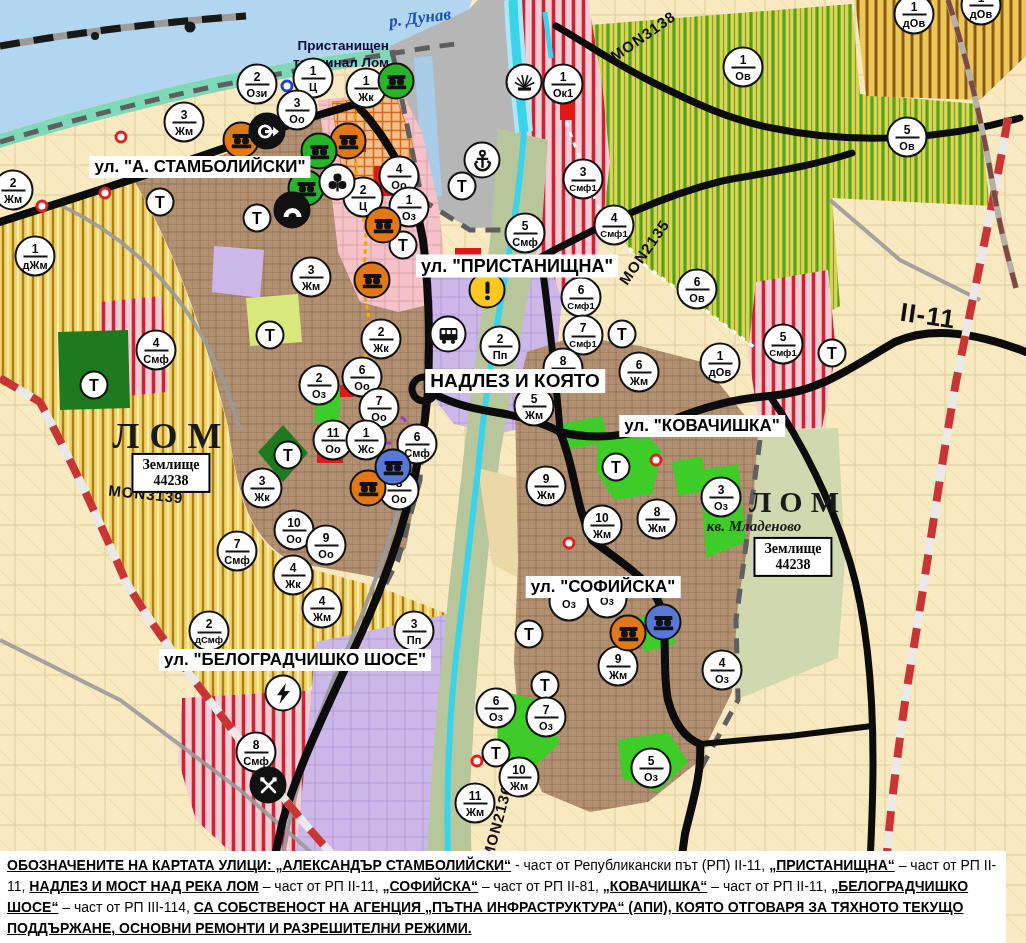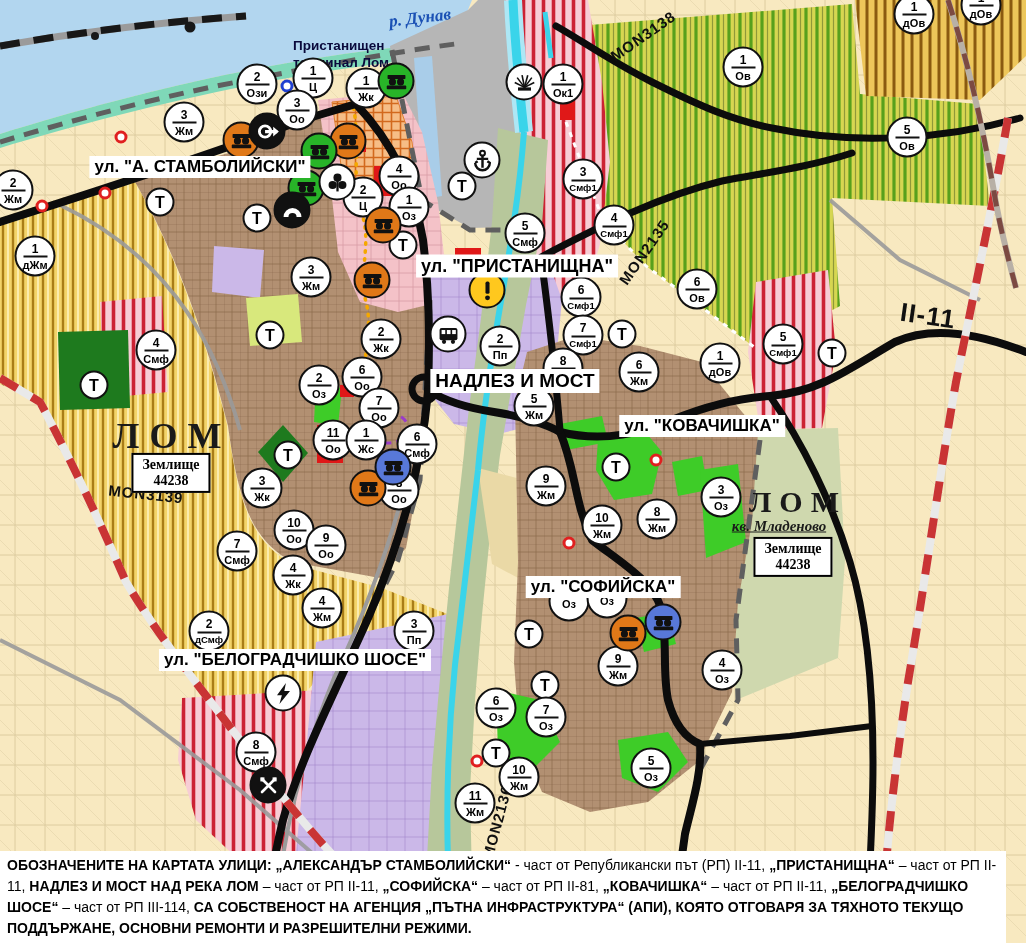--- a/index.html
+++ b/index.html
@@ -10,21 +10,21 @@
   .city-label{position:absolute;font-family:"Liberation Serif",serif;font-weight:bold;color:#1a1a1a;
     transform:translate(-50%,-50%);z-index:20;white-space:nowrap;}
   .quarter-label{position:absolute;font-family:"Liberation Serif",serif;font-style:italic;font-weight:bold;
     font-size:15px;color:#1a1a1a;transform:translate(-50%,-50%);z-index:20;white-space:nowrap;}
   .land-box{position:absolute;background:#fff;border:2px solid #000;font-family:"Liberation Serif",serif;
     font-weight:bold;font-size:14px;line-height:1.15;text-align:center;padding:2px 9px;
     transform:translate(-50%,-50%);z-index:25;white-space:nowrap;}
   .road-label{position:absolute;font-weight:bold;color:#101010;z-index:18;white-space:nowrap;letter-spacing:1px;}
   .water-label{position:absolute;font-family:"Liberation Serif",serif;font-style:italic;font-weight:bold;
     font-size:17px;color:#1a50b4;z-index:15;transform:translate(-50%,-50%) rotate(-7deg);white-space:nowrap;}
-  .port-label{position:absolute;text-align:left;font-weight:bold;font-size:13.5px;color:#0a0a3c;
+  .port-label{position:absolute;text-align:right;font-weight:bold;font-size:13.5px;color:#0a0a3c;
     line-height:1.25;transform:translate(-50%,0);z-index:15;white-space:nowrap;}
   .marker{position:absolute;width:41px;height:41px;border-radius:50%;background:#fff;
     border:2px solid var(--marker_border);box-sizing:border-box;display:flex;flex-direction:column;
     align-items:center;justify-content:center;transform:translate(-50%,-50%);z-index:30;color:#000;}
   .marker .num{font-weight:bold;font-size:12px;line-height:1;}
   .marker .bar{width:24px;height:2px;background:#111;margin:1.5px 0;}
   .marker .code{font-weight:bold;font-size:11px;line-height:1;}
   .marker .code.long{font-size:9.5px;}
   .tmarker{position:absolute;width:29px;height:29px;border-radius:50%;background:#fff;
     border:2px solid var(--marker_border);box-sizing:border-box;display:flex;align-items:center;
@@ -32,21 +32,21 @@
   .poi{position:absolute;width:37px;height:37px;border-radius:50%;border:2.5px solid #111;
     box-sizing:border-box;display:flex;align-items:center;justify-content:center;
     transform:translate(-50%,-50%);z-index:32;overflow:hidden;}
   .poi svg{display:block;}
   .dot{position:absolute;width:13px;height:13px;border-radius:50%;background:#fff;box-sizing:border-box;
     transform:translate(-50%,-50%);z-index:28;}
   .dot.red{border:3.5px solid #e02020;}
   .dot.blue{border:3.5px solid #2040d0;}
   .note-box{position:absolute;left:0;top:851px;width:992px;background:#fff;padding:4px 7px 7px 7px;
     font-size:14px;line-height:1.5;z-index:50;color:#000;}
-  .note-box b{font-weight:bold;}
+  .note-box b{font-weight:bold;text-decoration:underline;}
 </style>
 </head>
 <body>
 
 <div id="stage">
 
   <svg id="base-svg" width="1026" height="943" viewBox="0 0 1026 943">
     <defs>
       <pattern id="pParcel" width="30" height="30" patternUnits="userSpaceOnUse">
         <rect width="30" height="30" style="fill:var(--cream)"></rect>
@@ -198,26 +198,26 @@
     <circle cx="190" cy="27" r="5.5" fill="#181818"></circle>
     <path d="M948,0 C968,62 982,122 994,192 C1000,228 1008,258 1016,288" stroke="#b8b0a6" stroke-width="6" fill="none"></path>
     <path d="M948,0 C968,62 982,122 994,192 C1000,228 1008,258 1016,288" stroke="#7c4a42" stroke-width="5" stroke-dasharray="16 12" fill="none"></path>
   </svg>
 
   <div class="water-label" id="water-label" style="left: 420px; top: 18px;">р. Дунав</div>
   <div class="port-label" id="port-label" style="left: 341px; top: 38px;">
     <div>Пристанищен</div>
     <div>терминал Лом</div>
   </div>
-  <div class="quarter-label" id="quarter-label" style="left: 779px; top: 526px; text-decoration: underline;">кв. Младеново</div>
+  <div class="quarter-label" id="quarter-label" style="left: 754px; top: 526px;">кв. Младеново</div>
 
   <div id="layer-labels">
       <div class="street-label" style="font-size: 17px; left: 200px; top: 167px;">ул. "А. СТАМБОЛИЙСКИ"</div>
       <div class="street-label" style="font-size: 18px; left: 517px; top: 266px;">ул. "ПРИСТАНИЩНА"</div>
-      <div class="street-label" style="font-size: 19px; left: 515px; top: 381px;">НАДЛЕЗ И МОСТ</div>
+      <div class="street-label" style="font-size: 19px; left: 515px; top: 381px;">НАДЛЕЗ И КОЯТО</div>
       <div class="street-label" style="font-size: 17px; left: 702px; top: 426px;">ул. "КОВАЧИШКА"</div>
       <div class="street-label" style="font-size: 17px; left: 603px; top: 587px;">ул. "СОФИЙСКА"</div>
       <div class="street-label" style="font-size: 17px; left: 295px; top: 660px;">ул. "БЕЛОГРАДЧИШКО ШОСЕ"</div>
       <div class="city-label" style="font-size: 36px; letter-spacing: 10px; left: 172px; top: 436px;">ЛОМ</div>
       <div class="city-label" style="font-size: 30px; letter-spacing: 8px; left: 798px; top: 502px;">ЛОМ</div>
       <div class="land-box" style="left: 171px; top: 473px;">
         <div>Землище</div>
         <div>44238</div>
       </div>
       <div class="land-box" style="left: 793px; top: 557px;">

